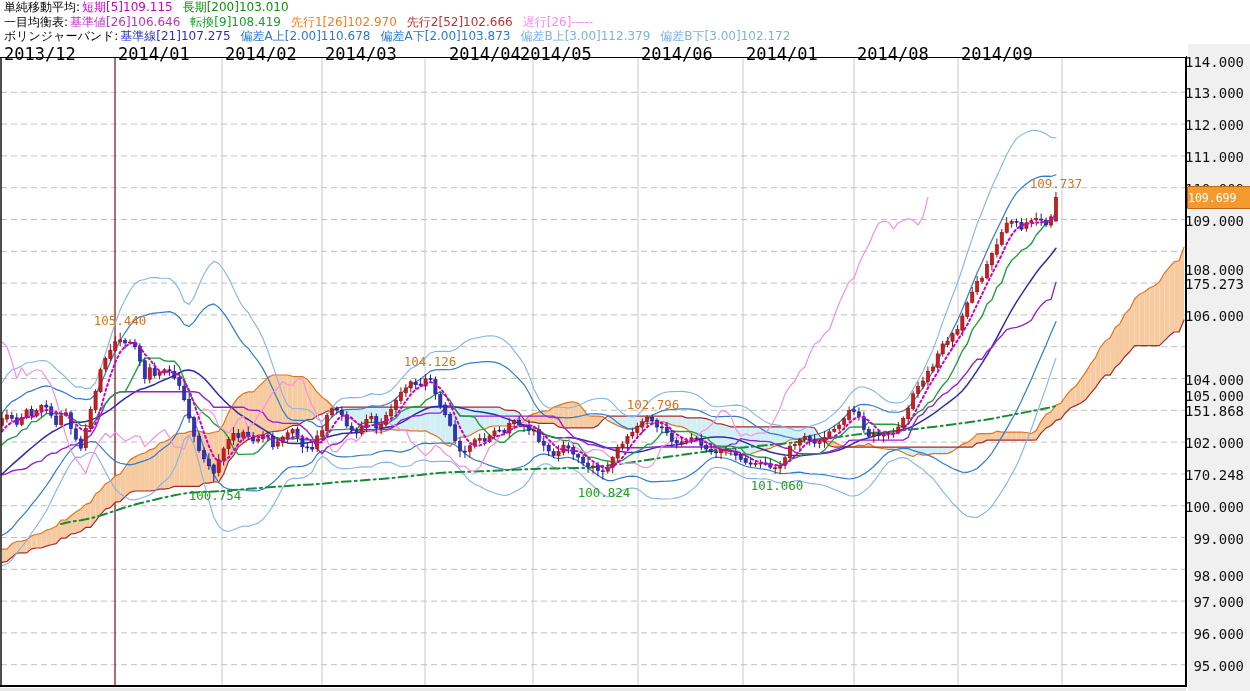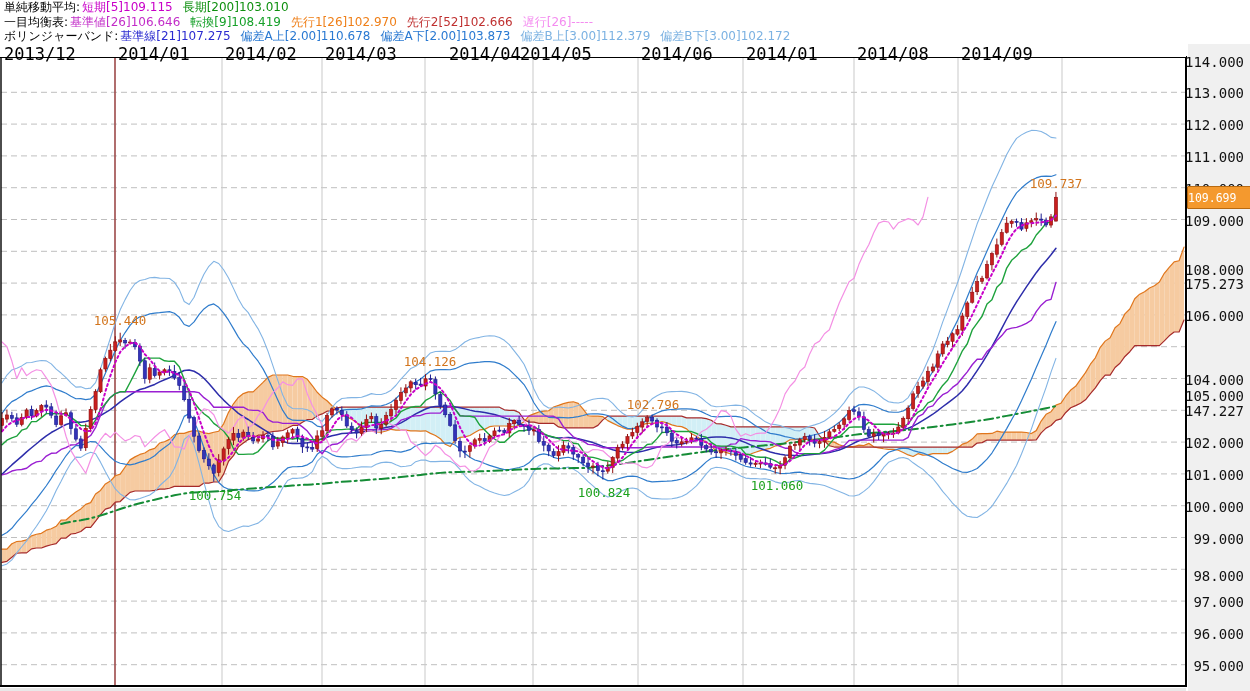--- a/index.html
+++ b/index.html
@@ -783,22 +783,22 @@
     <div class="ylab" style="top: 85.3px;">113.000</div>
     <div class="ylab" style="top: 117.1px;">112.000</div>
     <div class="ylab" style="top: 148.9px;">111.000</div>
     <div class="ylab" style="top: 180.7px;">110.000</div>
     <div class="ylab" style="top: 212.5px;">109.000</div>
     <div class="ylab" style="top: 262px;">108.000</div>
     <div class="ylab" style="top: 276.1px;">175.273</div>
     <div class="ylab" style="top: 307.9px; text-align: center;">106.000</div>
     <div class="ylab" style="top: 339.7px; margin-top: 48px;">105.000</div>
     <div class="ylab" style="top: 371.5px;">104.000</div>
-    <div class="ylab" style="top: 403.3px;">147.227</div>
+    <div class="ylab" style="top: 403.3px;">151.868</div>
     <div class="ylab" style="top: 435.1px;">102.000</div>
-    <div class="ylab" style="top: 466.9px;">101.000</div>
+    <div class="ylab" style="top: 466.9px;">170.248</div>
     <div class="ylab" style="top: 498.7px;">100.000</div>
     <div class="ylab" style="top: 530.5px;">99.000</div>
     <div class="ylab" style="top: 568px;">98.000</div>
     <div class="ylab" style="top: 594.1px;">97.000</div>
     <div class="ylab" style="top: 625.9px;">96.000</div>
     <div class="ylab" style="top: 657.7px;">95.000</div>
   </div>
 
 </body></html>

